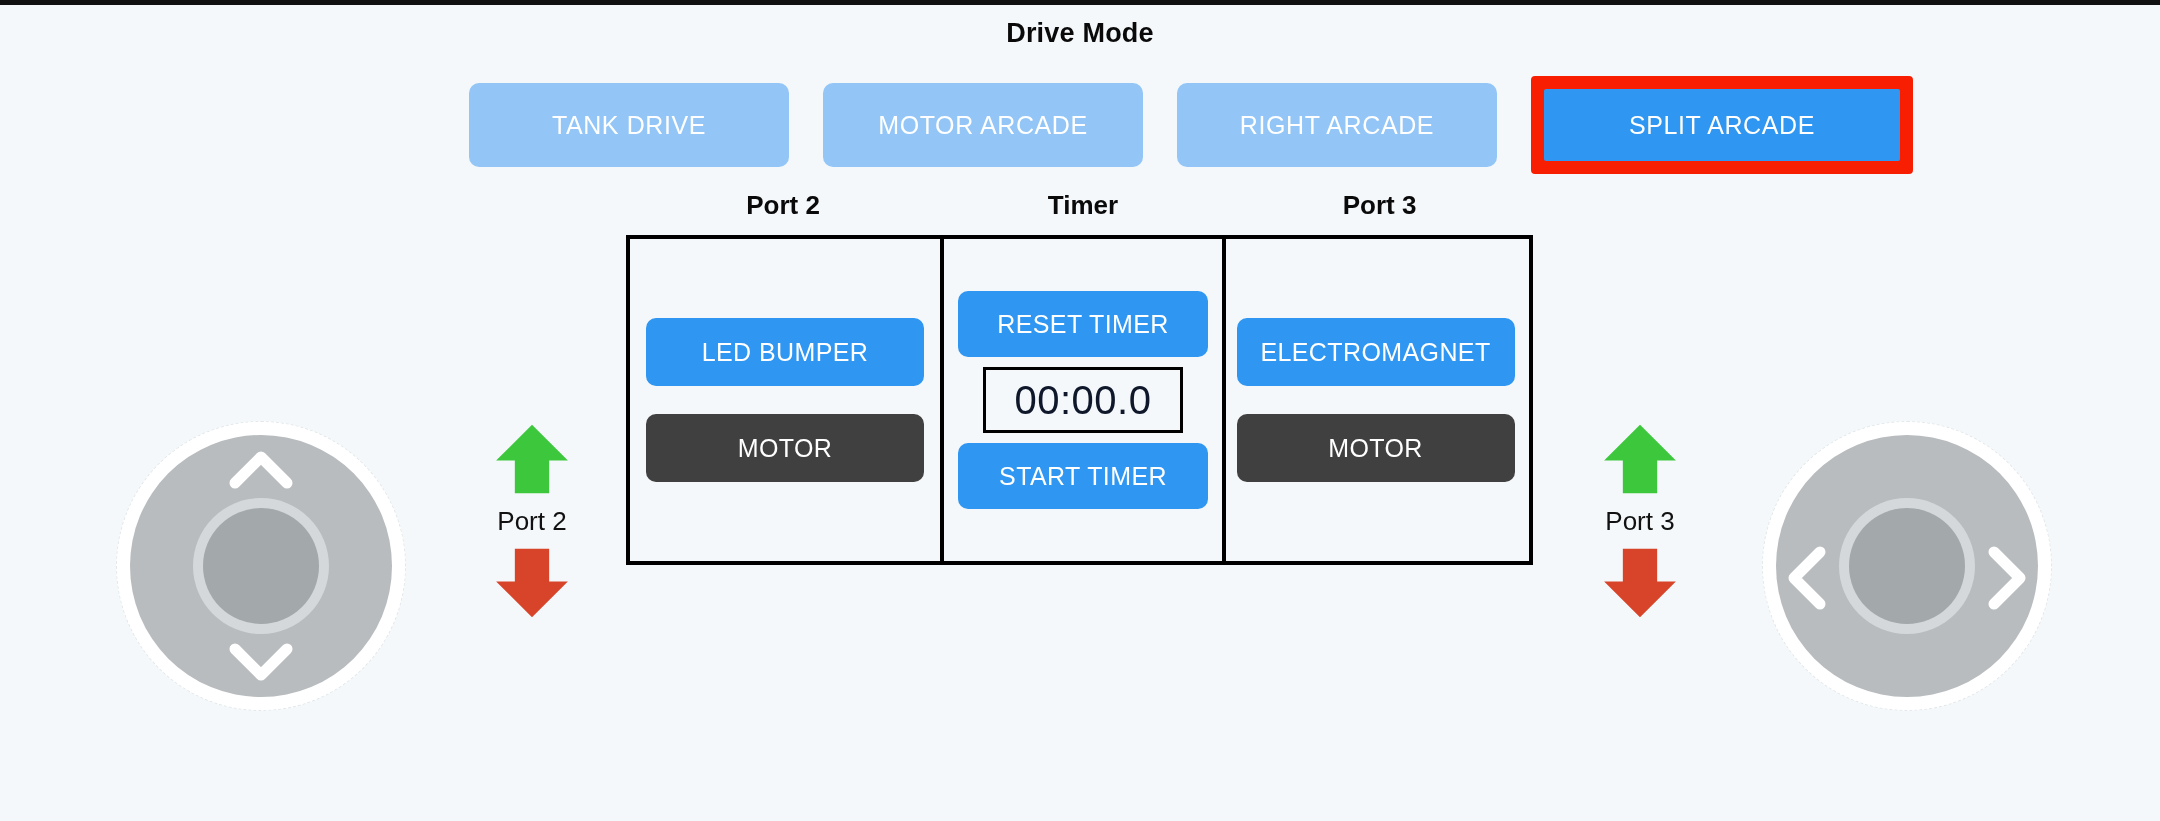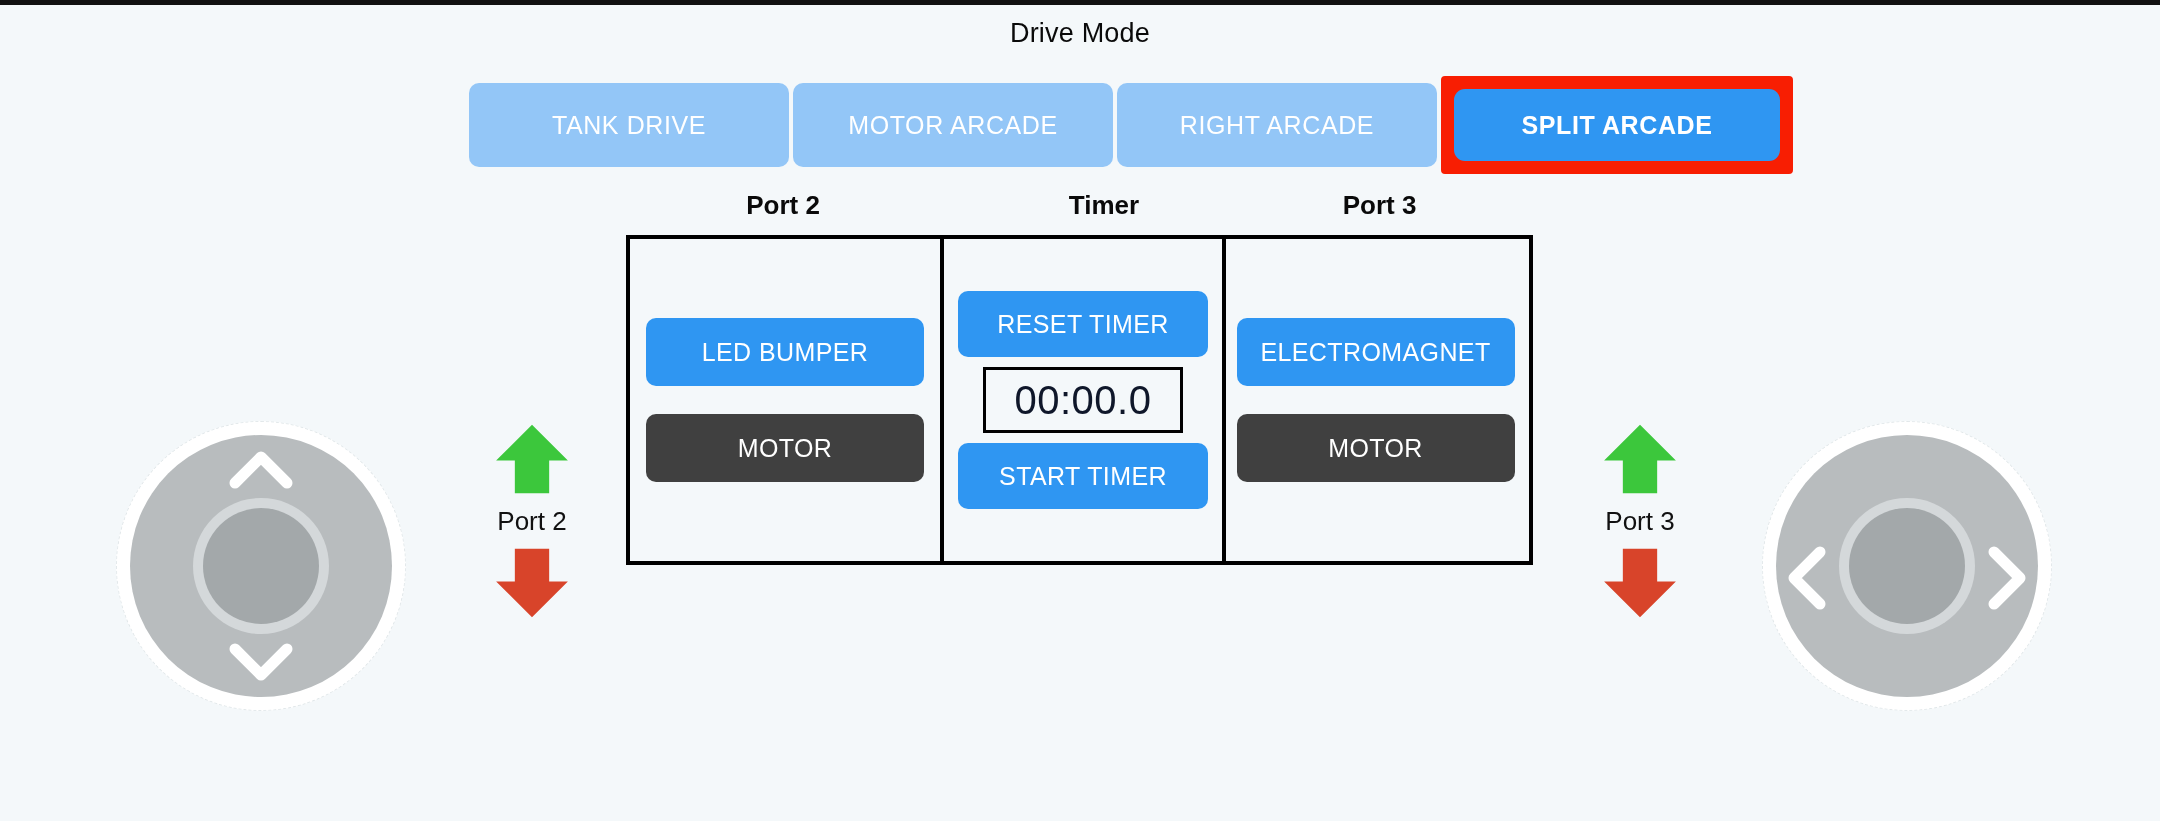--- a/index.html
+++ b/index.html
@@ -24,32 +24,32 @@
     background: #111111;
   }
 
   
   #drive-mode-title {
     position: absolute;
     left: 0; top: 18px;
     width: 2160px;
     text-align: center;
     font-size: 27px;
-    font-weight: normal;
+    font-weight: bold;
     color: #0a0a0a;
     letter-spacing: 0.2px;
   }
 
   #mode-button-row {
     position: absolute;
     left: 425px;
     top: 76px;
     display: flex;
     align-items: center;
-    gap: 4px;
+    gap: 34px;
     padding-left: 44px;
   }
 
   .mode-btn {
     width: 320px;
     height: 84px;
     border: none;
     border-radius: 10px;
     background: #93c6f7;
     color: #ffffff;
@@ -71,37 +71,36 @@
   }
 
   .mode-btn-wrap.selected {
     border: 8px solid #f81e02;
     border-radius: 4px;
     padding: 5px;
     background: #f81e02;
   }
 
   .mode-btn-wrap.selected .mode-btn {
-    border-radius: 11px;
-    width: 326px;
+    border-radius: 2px;
+    width: 356px;
     height: 72px;
-    font-weight: bold;
   }
 
   
   .col-header {
     position: absolute;
     top: 190px;
     font-size: 26px;
     font-weight: bold;
     color: #0a0a0a;
     text-align: center;
   }
   #hdr-port2 { left: 626px;  width: 314px; }
-  #hdr-timer { left: 961px;  width: 286px; }
+  #hdr-timer { left: 940px;  width: 286px; }
   #hdr-port3 { left: 1226px; width: 307px; }
 
   
   #control-panel {
     position: absolute;
     left: 626px;
     top: 235px;
     width: 907px;
     height: 330px;
     border: 4px solid #000000;

